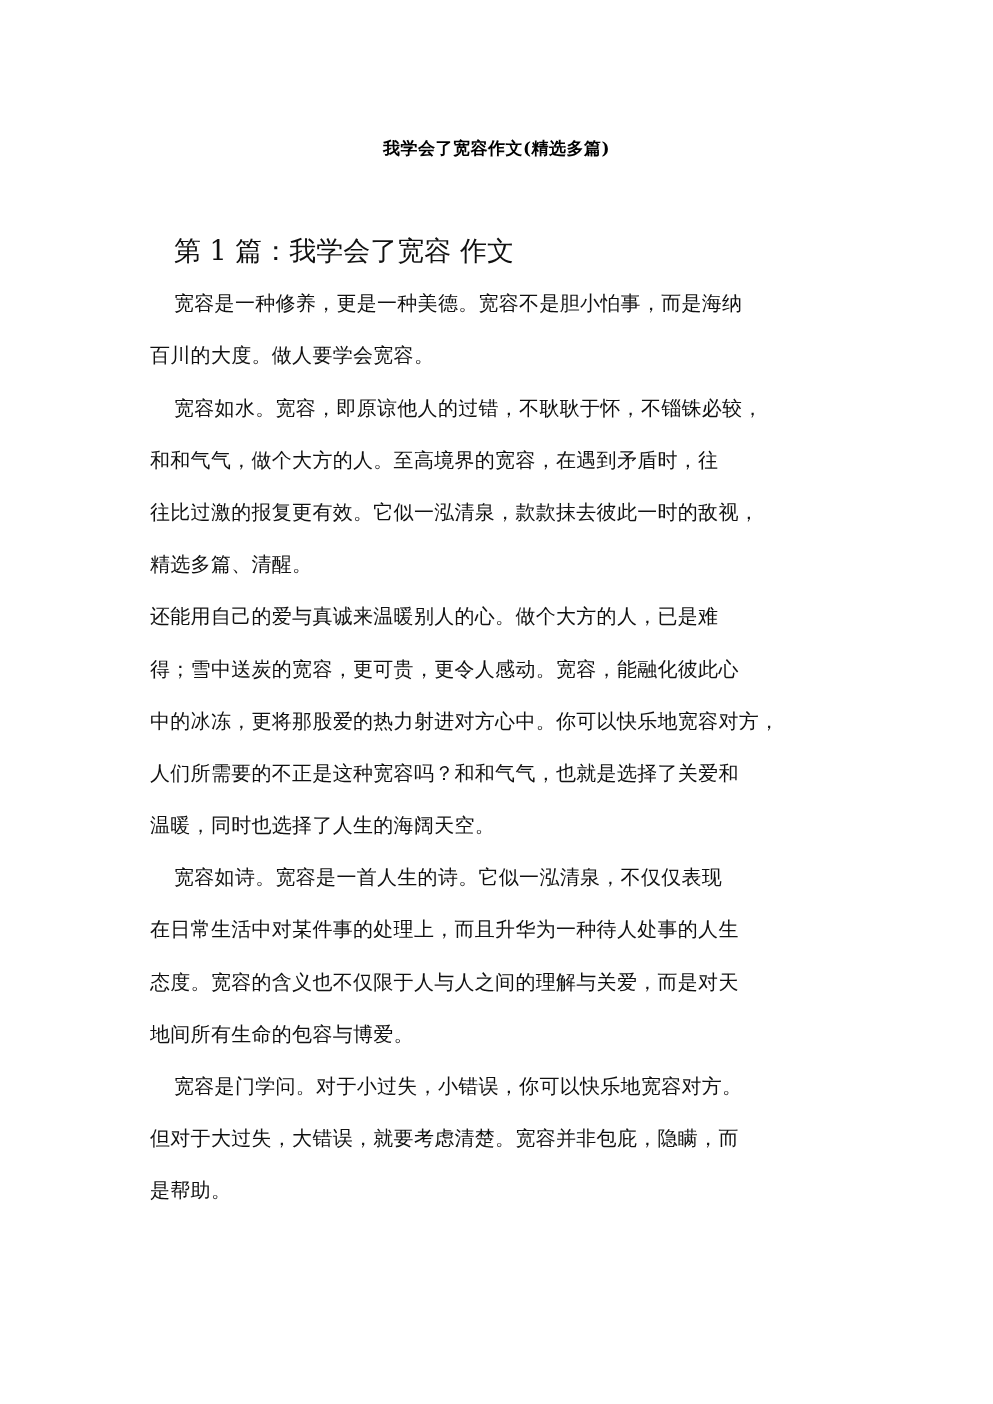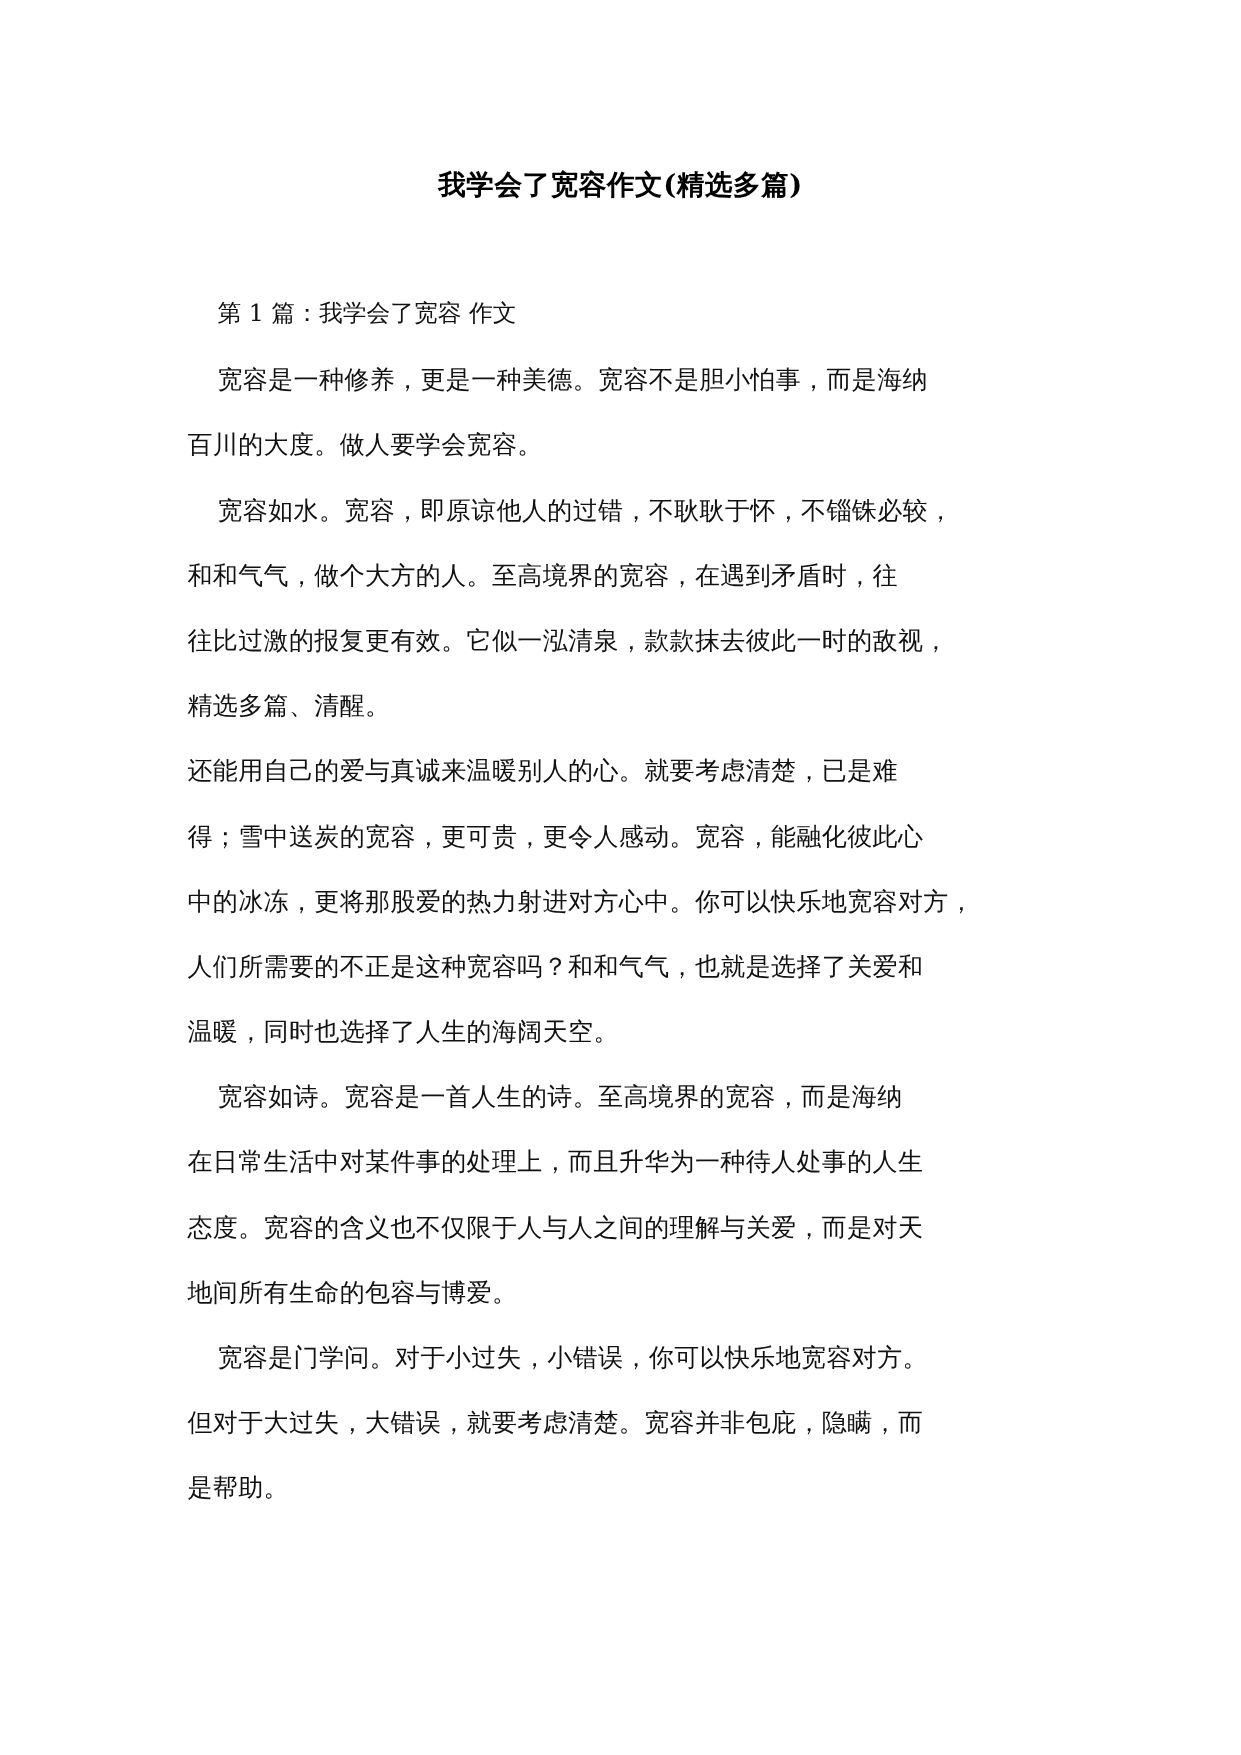--- a/index.html
+++ b/index.html
@@ -20,21 +20,21 @@
       left: 0; top: 0;
       width: 993px; height: 1404px;
       background: #ffffff;
     }
     .title {
       position: absolute;
       left: 0;
       width: 993px;
       top: 128px;
       text-align: center;
-      font-size: 22px;
+      font-size: 17px;
       font-weight: bold;
       line-height: 40px;
       letter-spacing: 0.5px;
       color: #000000;
     }
     .content {
       position: absolute;
       left: 150px;
       top: 230px;
       width: 684px;
@@ -46,46 +46,46 @@
       white-space: nowrap;
       color: #111111;
       letter-spacing: 0.3px;
     }
     .line.indent {
       padding-left: 24px;
     }
     .heading-line {
       height: 52.2px;
       line-height: 42px;
-      font-size: 19px;
+      font-size: 27px;
       white-space: nowrap;
       padding-left: 24px;
       color: #111111;
     }
   </style>
 </head>
 <body>
 
 <div class="page">
   <div class="title">我学会了宽容作文(精选多篇)</div>
 
   <div class="content">
     <div class="heading-line">第 1 篇：我学会了宽容  作文</div>
     <div class="line indent">宽容是一种修养，更是一种美德。宽容不是胆小怕事，而是海纳</div>
     <div class="line">百川的大度。做人要学会宽容。</div>
     <div class="line indent">宽容如水。宽容，即原谅他人的过错，不耿耿于怀，不锱铢必较，</div>
     <div class="line">和和气气，做个大方的人。至高境界的宽容，在遇到矛盾时，往</div>
     <div class="line">往比过激的报复更有效。它似一泓清泉，款款抹去彼此一时的敌视，</div>
     <div class="line">精选多篇、清醒。</div>
-    <div class="line">还能用自己的爱与真诚来温暖别人的心。就要考虑清楚，已是难</div>
+    <div class="line">还能用自己的爱与真诚来温暖别人的心。做个大方的人，已是难</div>
     <div class="line">得；雪中送炭的宽容，更可贵，更令人感动。宽容，能融化彼此心</div>
     <div class="line">中的冰冻，更将那股爱的热力射进对方心中。你可以快乐地宽容对方，</div>
     <div class="line">人们所需要的不正是这种宽容吗？和和气气，也就是选择了关爱和</div>
     <div class="line">温暖，同时也选择了人生的海阔天空。</div>
-    <div class="line indent">宽容如诗。宽容是一首人生的诗。至高境界的宽容，而是海纳</div>
+    <div class="line indent">宽容如诗。宽容是一首人生的诗。它似一泓清泉，不仅仅表现</div>
     <div class="line">在日常生活中对某件事的处理上，而且升华为一种待人处事的人生</div>
     <div class="line">态度。宽容的含义也不仅限于人与人之间的理解与关爱，而是对天</div>
     <div class="line">地间所有生命的包容与博爱。</div>
     <div class="line indent">宽容是门学问。对于小过失，小错误，你可以快乐地宽容对方。</div>
     <div class="line">但对于大过失，大错误，就要考虑清楚。宽容并非包庇，隐瞒，而</div>
     <div class="line">是帮助。</div>
   </div>
 </div>
 
 </body></html>

